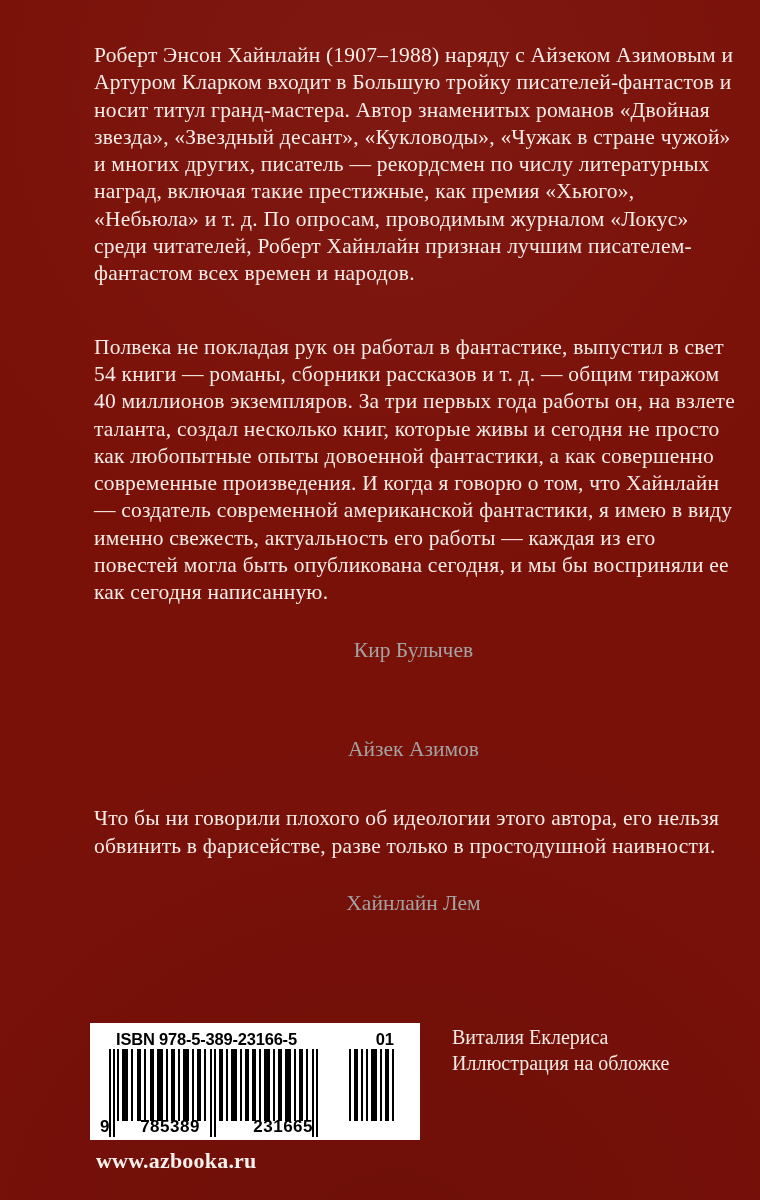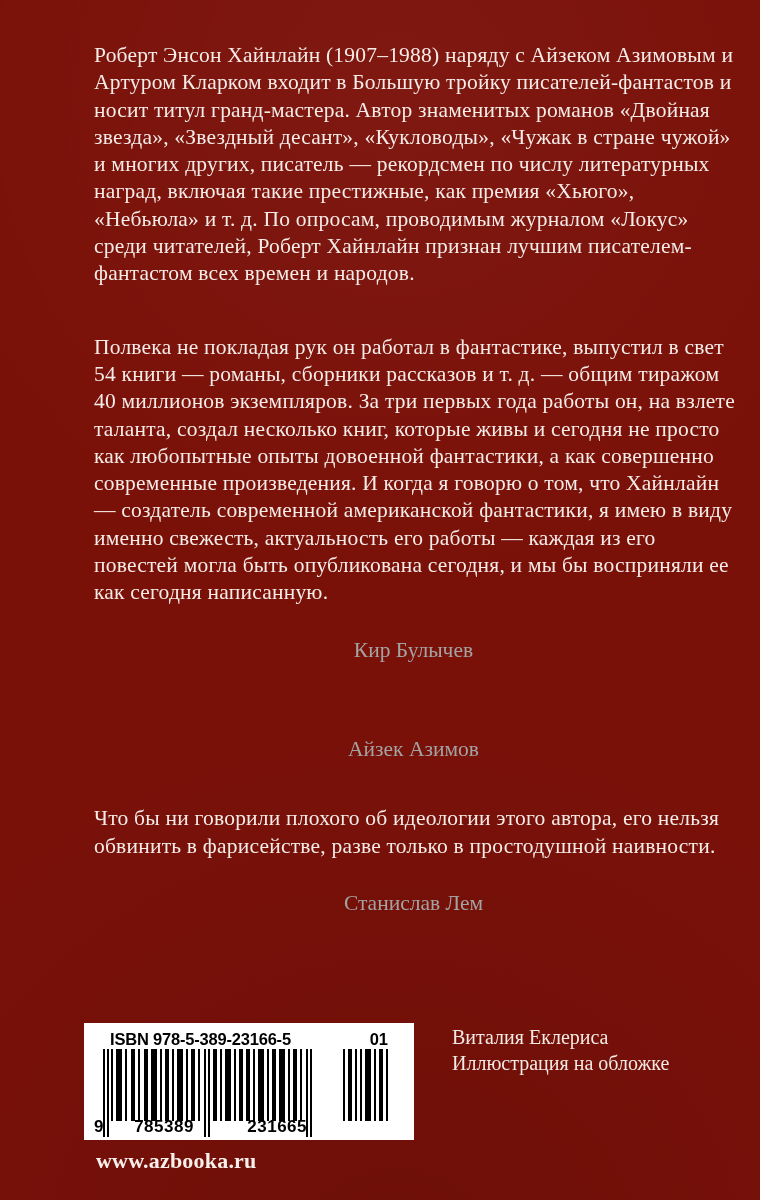--- a/index.html
+++ b/index.html
@@ -65,21 +65,21 @@
     font-size: 21.5px;
     line-height: 27.3px;
     text-align: center;
     color: #a3a3a3;
     padding-right: 6px;
   }
 
   
   .barcode-box {
     position: absolute;
-    left: 52px;
+    left: 58px;
     top: 1023px;
     width: 330px;
     height: 117px;
     background: #ffffff;
     box-sizing: border-box;
     padding: 7px 10px 4px 10px;
     display: flex;
     flex-direction: column;
   }
   .barcode-toprow {
@@ -199,21 +199,21 @@
       <div class="block">
         <div class="gap-sm"></div>
         <p class="attribution">Айзек Азимов</p>
       </div>
 
       <div class="gap-md"></div>
 
       <div class="block">
         <p class="para">Что бы ни говорили плохого об идеологии этого автора, его нельзя обвинить в фарисействе, разве только в простодушной наивности.</p>
         <div class="gap-sm"></div>
-        <p class="attribution">Станислав Лем</p>
+        <p class="attribution">Хайнлайн Лем</p>
       </div>
 
     </div>
 
     <div class="barcode-box">
       <div class="barcode-toprow">
         <span class="isbn-text">ISBN 978-5-389-23166-5</span>
         <span class="addon-text">01</span>
       </div>
       <div class="barcode-mainrow">

